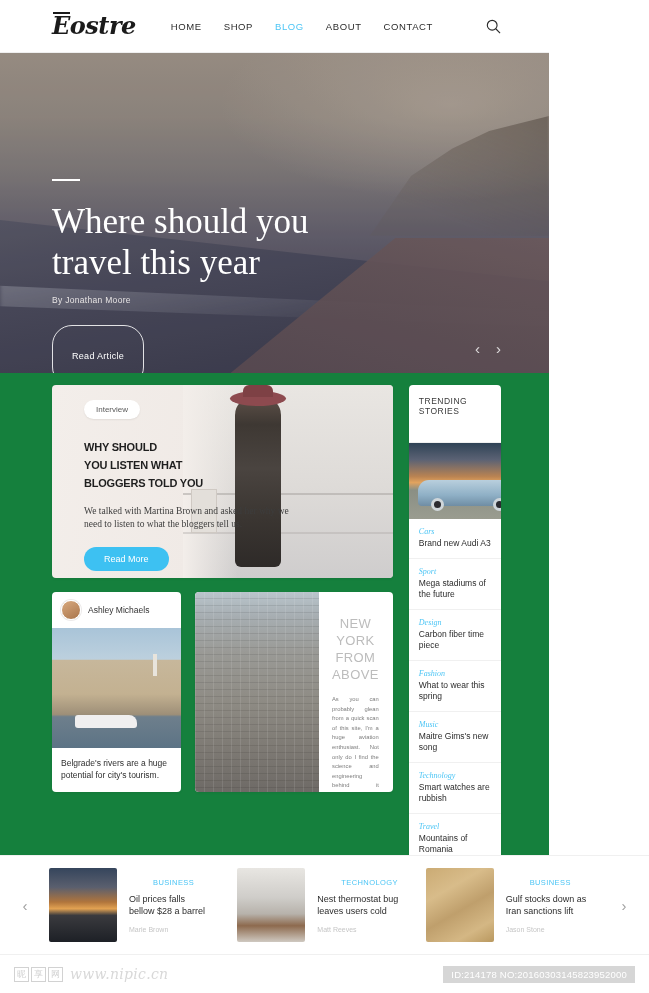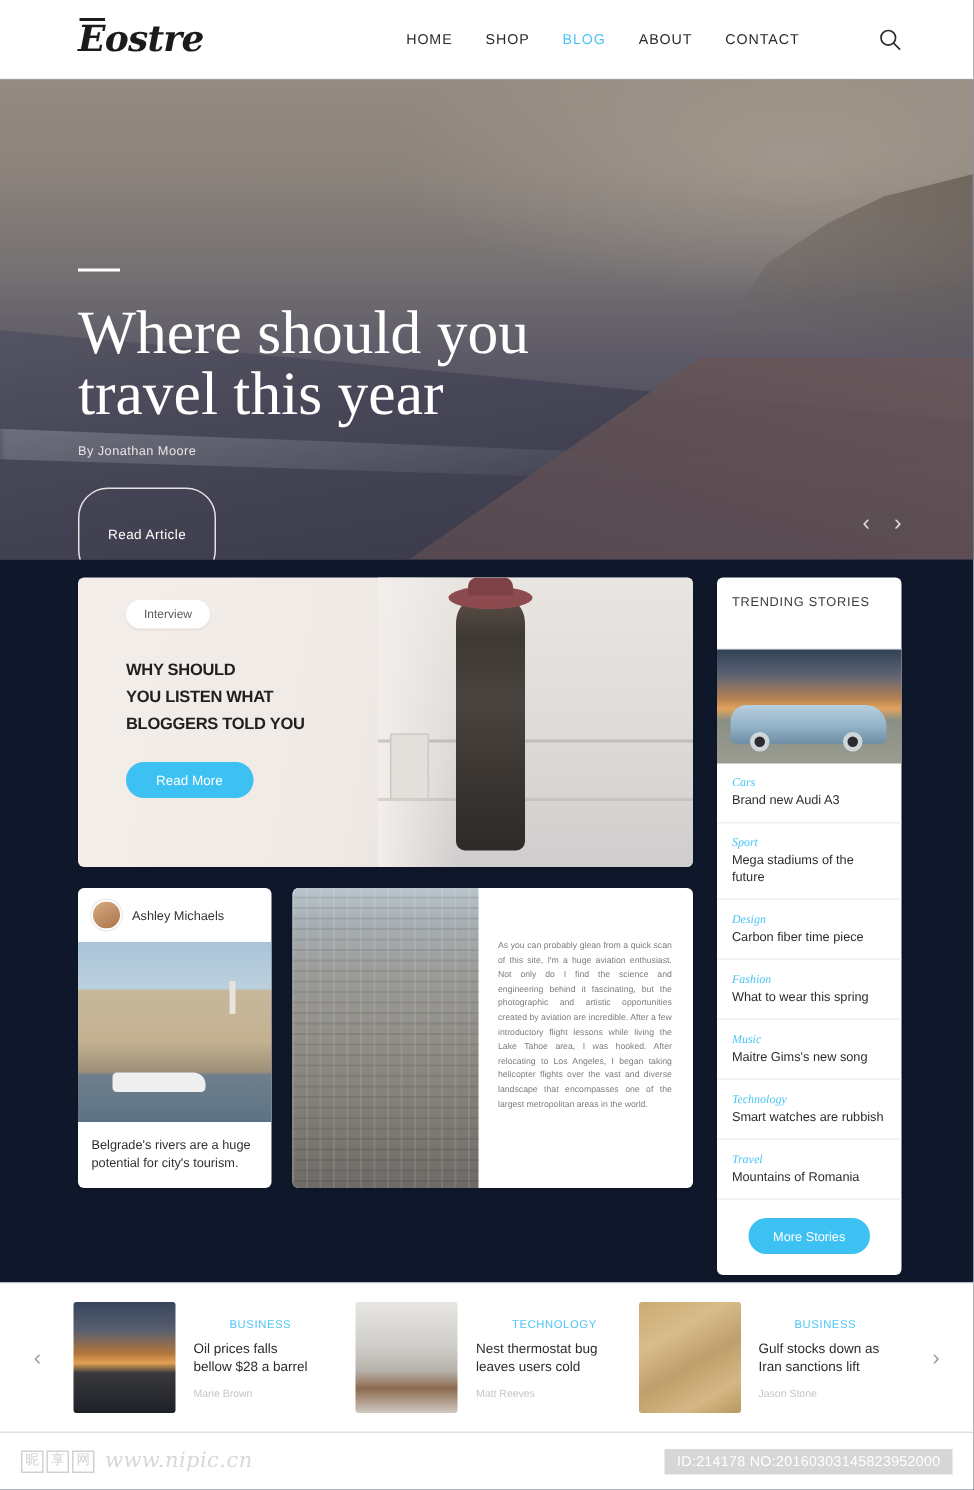--- a/index.html
+++ b/index.html
@@ -3,21 +3,21 @@
 <meta charset="utf-8">
 <title>Eostre Blog</title>
 <style>
   * { box-sizing: border-box; margin: 0; padding: 0; }
   html, body {
     width: 649px; height: 993px;
     background: #ffffff;
     font-family: "Liberation Sans", sans-serif;
     overflow: hidden;
   }
-  .page { position: relative; width: 649px; height: 993px; background: #0f172a; }
+  .page { position: relative; width: 549px; height: 993px; background: #15803d; }
 
   
   .header {
     height: 53px; background: #ffffff;
     display: flex; align-items: center;
     padding: 0 48px 0 52px;
     border-bottom: 1px solid #efefef;
   }
   .logo {
     font-family: "DejaVu Serif", serif;
@@ -70,21 +70,21 @@
   .hero-sand {
     position: absolute; right: 0; bottom: 0; width: 100%; height: 135px;
     background: linear-gradient(200deg, rgba(118,96,96,0.85), rgba(88,72,80,0.95));
     clip-path: polygon(42% 100%, 72% 0%, 100% 0%, 100% 100%);
   }
   .hero-shade { position: absolute; inset: 0; background: rgba(52,48,62,0.16); }
   .hero-content { position: absolute; left: 52px; top: 126px; }
   .hero-rule { width: 28px; height: 2px; background: #ffffff; margin-bottom: 20px; }
   .hero-title {
     font-family: "Liberation Serif", serif;
-    font-size: 41px; line-height: 41px; color: #ffffff; font-weight: normal;
+    font-size: 35px; line-height: 41px; color: #ffffff; font-weight: normal;
   }
   .hero-author { margin-top: 12px; font-size: 8.5px; color: #e7e4e4; letter-spacing: 0.3px; }
   .hero-cta {
     margin-top: 20px; display: inline-block;
     border: 1px solid rgba(255,255,255,0.85); border-radius: 20px;
     padding: 25px 19px; font-size: 9px; color: #ffffff; letter-spacing: 0.3px;
     background: transparent; cursor: pointer;
   }
   .hero-arrows {
     position: absolute; right: 48px; bottom: 17px;
@@ -370,40 +370,45 @@
           <div class="fp-hat2"></div>
           <div class="fp-board"></div>
         </div>
         <div class="badge-interview">Interview</div>
         <div class="feature-body">
           <div class="feature-title">
             <span>WHY SHOULD</span><br>
             <span>YOU LISTEN  WHAT</span><br>
             <span>BLOGGERS TOLD YOU</span>
           </div>
+          <div class="feature-desc">We talked with Martina Brown and asked her why we need to listen to what the bloggers tell us.</div>
           <button class="btn-blue">Read More</button>
         </div>
       </div>
 
       <div class="row2">
         <div class="card-author">
           <div class="ca-head">
             <div class="avatar"></div>
             <div class="ca-name">Ashley Michaels</div>
           </div>
           <div class="ca-photo">
             <div class="ca-tower"></div>
             <div class="ca-boat"></div>
           </div>
           <div class="ca-caption">Belgrade's rivers are a huge potential for city's tourism.</div>
         </div>
 
         <div class="card-ny">
           <div class="ny-photo"></div>
           <div class="ny-text">
+            <div class="ny-title">
+              <span>NEW YORK</span><br>
+              <span>FROM ABOVE</span>
+            </div>
             <div class="ny-body">As you can probably glean from a quick scan of this site, I'm a huge aviation enthusiast. Not only do I find the science and engineering behind it fascinating, but the photographic and artistic opportunities created by aviation are incredible. After a few introductory flight lessons while living the Lake Tahoe area, I was hooked. After relocating to Los Angeles, I began taking helicopter flights over the vast and diverse landscape that encompasses one of the largest metropolitan areas in the world.</div>
           </div>
         </div>
       </div>
     </div>
 
     <div class="col-right">
       <div class="trending">
         <div class="tr-head">TRENDING STORIES</div>
         <div class="tr-photo">

